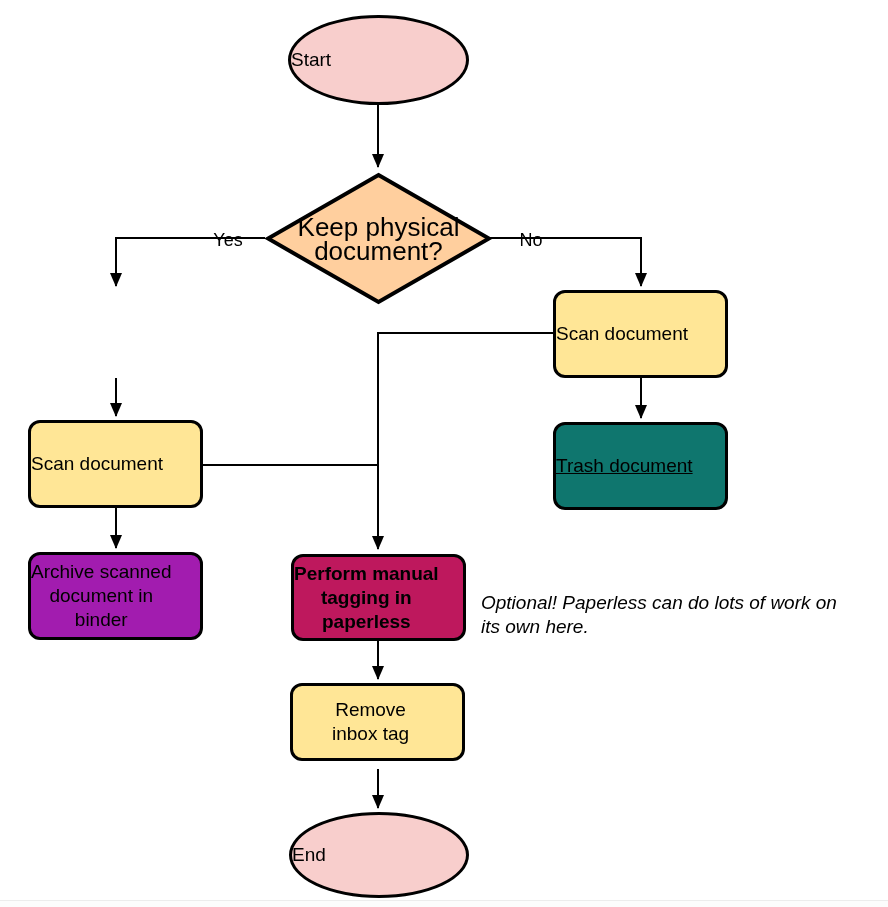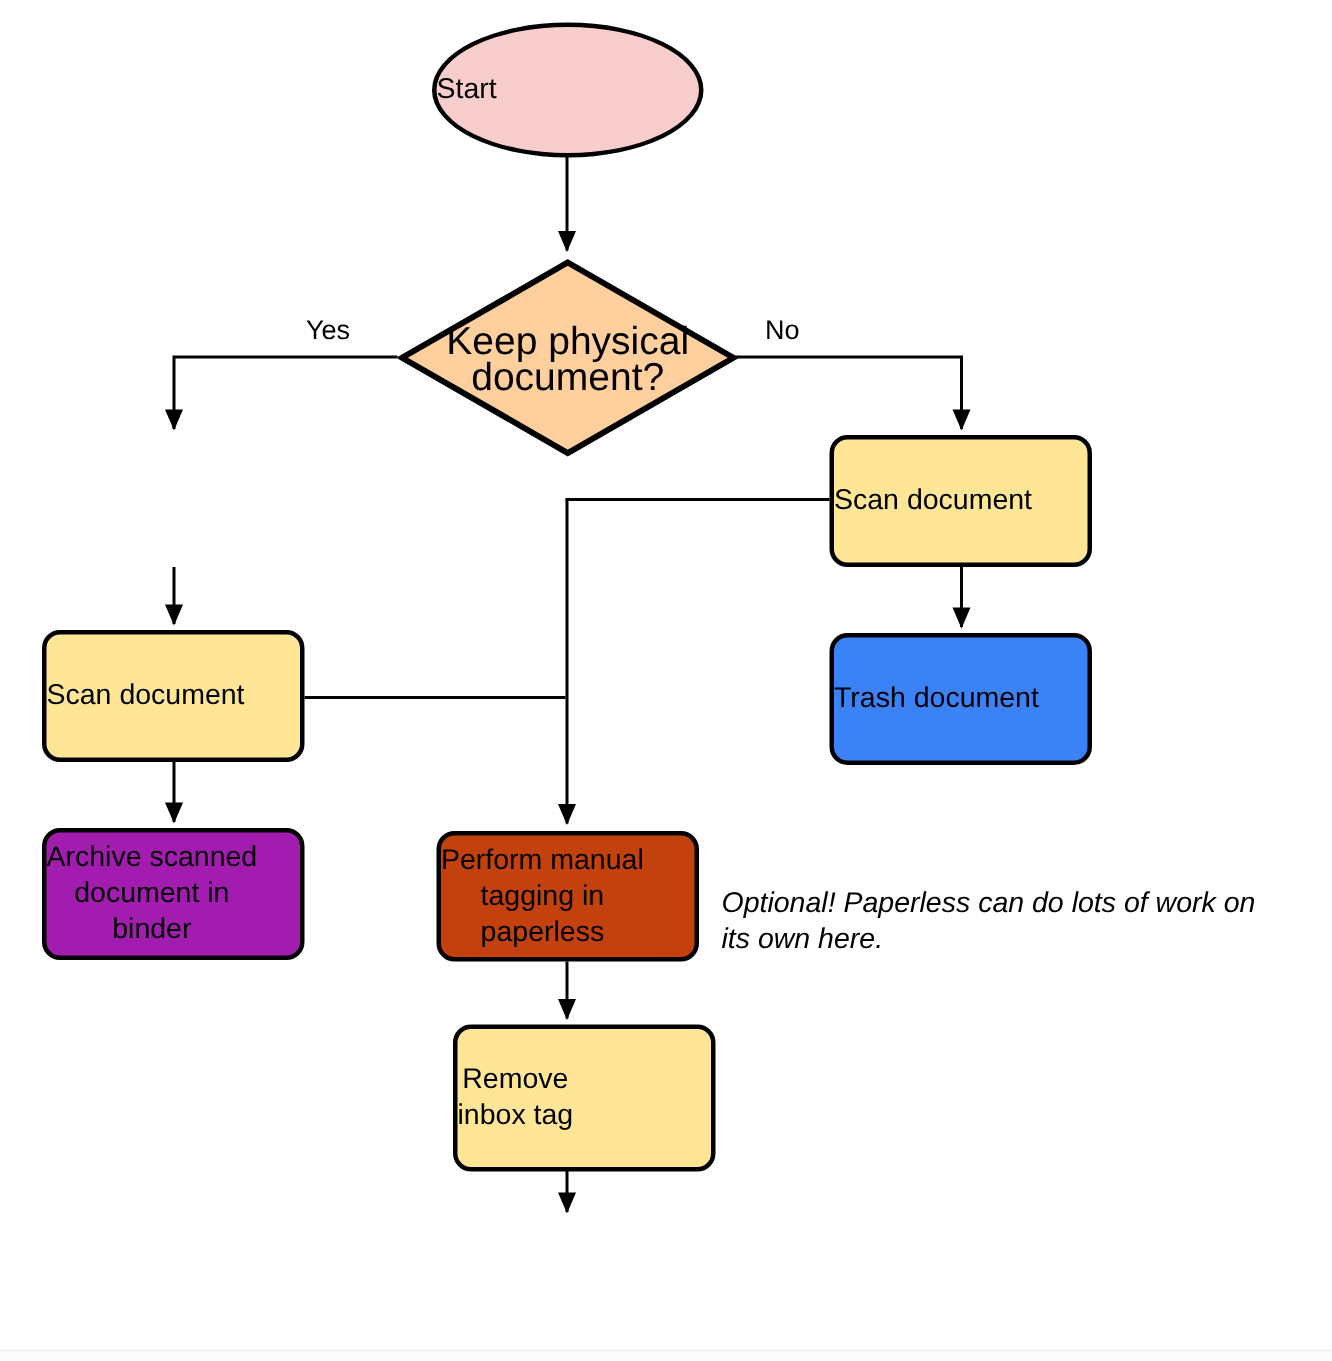--- a/index.html
+++ b/index.html
@@ -55,21 +55,22 @@
     justify-content: center;
     text-align: center;
     font-size: 26px;
     line-height: 24px;
     white-space: pre-line;
   }
   .edge-label {
     position: absolute;
     font-size: 18px;
     line-height: 18px;
-    text-align: left;
+    text-align: center;
+    margin-top: 20px;
   }
   .side-note {
     position: absolute;
     left: 481px; top: 591px;
     width: 412px;
     font-size: 19px;
     line-height: 24px;
     font-style: italic;
     white-space: pre-line;
     text-align: left;
@@ -88,21 +89,21 @@
   }
   
   #node-start   { left: 288px; top: 15px;  width: 181px; height: 90px; }
   #node-end     { left: 289px; top: 812px; width: 180px; height: 86px; }
   #node-write-asn  { left: 28px;  top: 290px; width: 175px; height: 88px; }
   #node-scan-left  { left: 28px;  top: 420px; width: 175px; height: 88px; }
   #node-archive    { left: 28px;  top: 552px; width: 175px; height: 88px; }
   #node-scan-right { left: 553px; top: 290px; width: 175px; height: 88px; }
   #node-trash      { left: 553px; top: 422px; width: 175px; height: 88px; }
   #node-perform    { left: 291px; top: 554px; width: 175px; height: 87px; }
-  #node-remove     { left: 302px; top: 683px; width: 175px; height: 98px; }
+  #node-remove     { left: 290px; top: 683px; width: 175px; height: 78px; padding-left: 39px; }
   #label-yes { left: 204px; top: 211px; width: 48px; }
   #label-no  { left: 510px; top: 211px; width: 42px; }
 </style>
 </head>
 <body>
 
 <div id="canvas">
 
   <svg id="edges" viewBox="0 0 888 907" xmlns="http://www.w3.org/2000/svg">
     <defs>
@@ -146,35 +147,38 @@
   <div id="node-archive" class="node process" style="background-color: #a21caf;">
     <span>Archive scanned
 document in
 binder</span>
   </div>
 
   <div id="node-scan-right" class="node process" style="background-color: rgb(255, 230, 150);">
     <span>Scan document</span>
   </div>
 
-  <div id="node-trash" class="node process" style="background-color: #3b82f6;">
+  <div id="node-trash" class="node process" style="background-color: #0f766e; text-decoration: underline;">
     <span>Trash document</span>
   </div>
 
-  <div id="node-perform" class="node process" style="background-color: #c2410c;">
+  <div id="node-perform" class="node process" style="background-color: #be185d; font-weight: bold;">
     <span>Perform manual
 tagging in
 paperless</span>
   </div>
 
   <div class="side-note">Optional! Paperless can do lots of work on
 its own here.</div>
 
   <div id="node-remove" class="node process" style="background-color: rgb(255, 230, 150);">
     <span>Remove
 inbox tag</span>
   </div>
 
+  <div id="node-end" class="node terminal" style="background-color: rgb(248, 206, 204);">
+    <span>End</span>
+  </div>
 
   <div class="bottom-hairline"></div>
   <div class="bottom-strip"></div>
 
 </div>
 
 </body></html>

